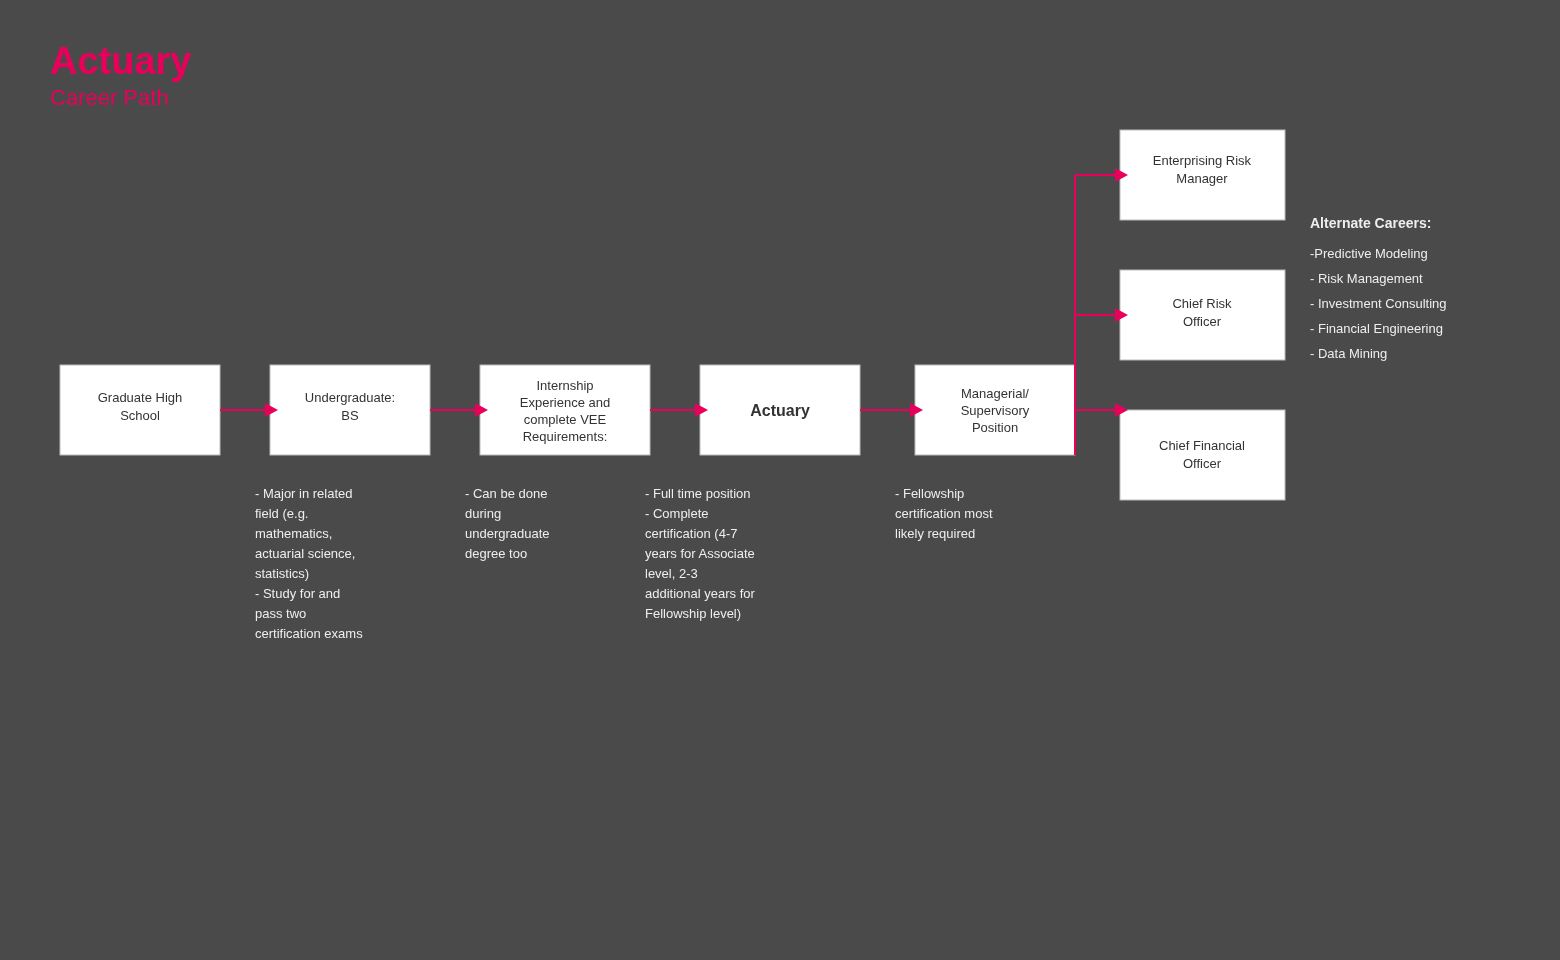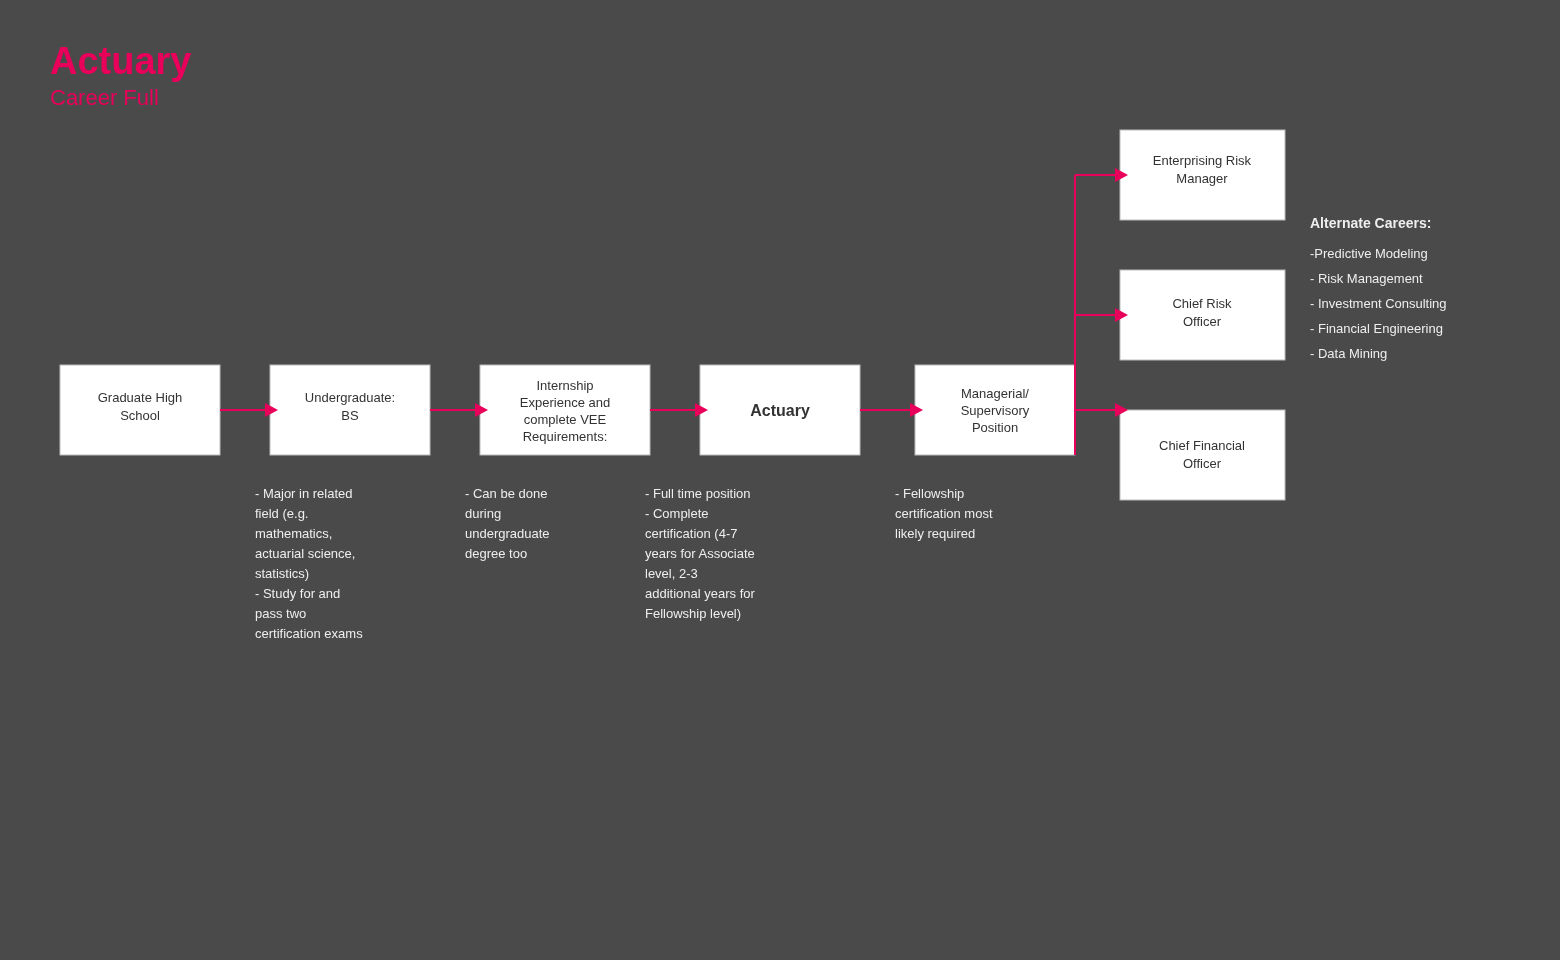--- a/index.html
+++ b/index.html
@@ -28,21 +28,21 @@
       font-size: 22px;
       color: #e8005a;
       margin-top: 2px;
     }
   </style>
 </head>
 <body>
 
 <div class="header">
   <div class="header-title">Actuary</div>
-  <div class="header-subtitle">Career Full</div>
+  <div class="header-subtitle">Career Path</div>
 </div>
 
 <svg style="position:absolute; top:0; left:0; width:1560px; height:960px;">
 
   <rect x="60" y="365" width="160" height="90" fill="white" stroke="#bbb" stroke-width="1"></rect>
   <text x="140" y="402" text-anchor="middle" font-size="13" fill="#333" font-family="Arial">Graduate High</text>
   <text x="140" y="420" text-anchor="middle" font-size="13" fill="#333" font-family="Arial">School</text>
 
   <rect x="270" y="365" width="160" height="90" fill="white" stroke="#bbb" stroke-width="1"></rect>
   <text x="350" y="402" text-anchor="middle" font-size="13" fill="#333" font-family="Arial">Undergraduate:</text>

